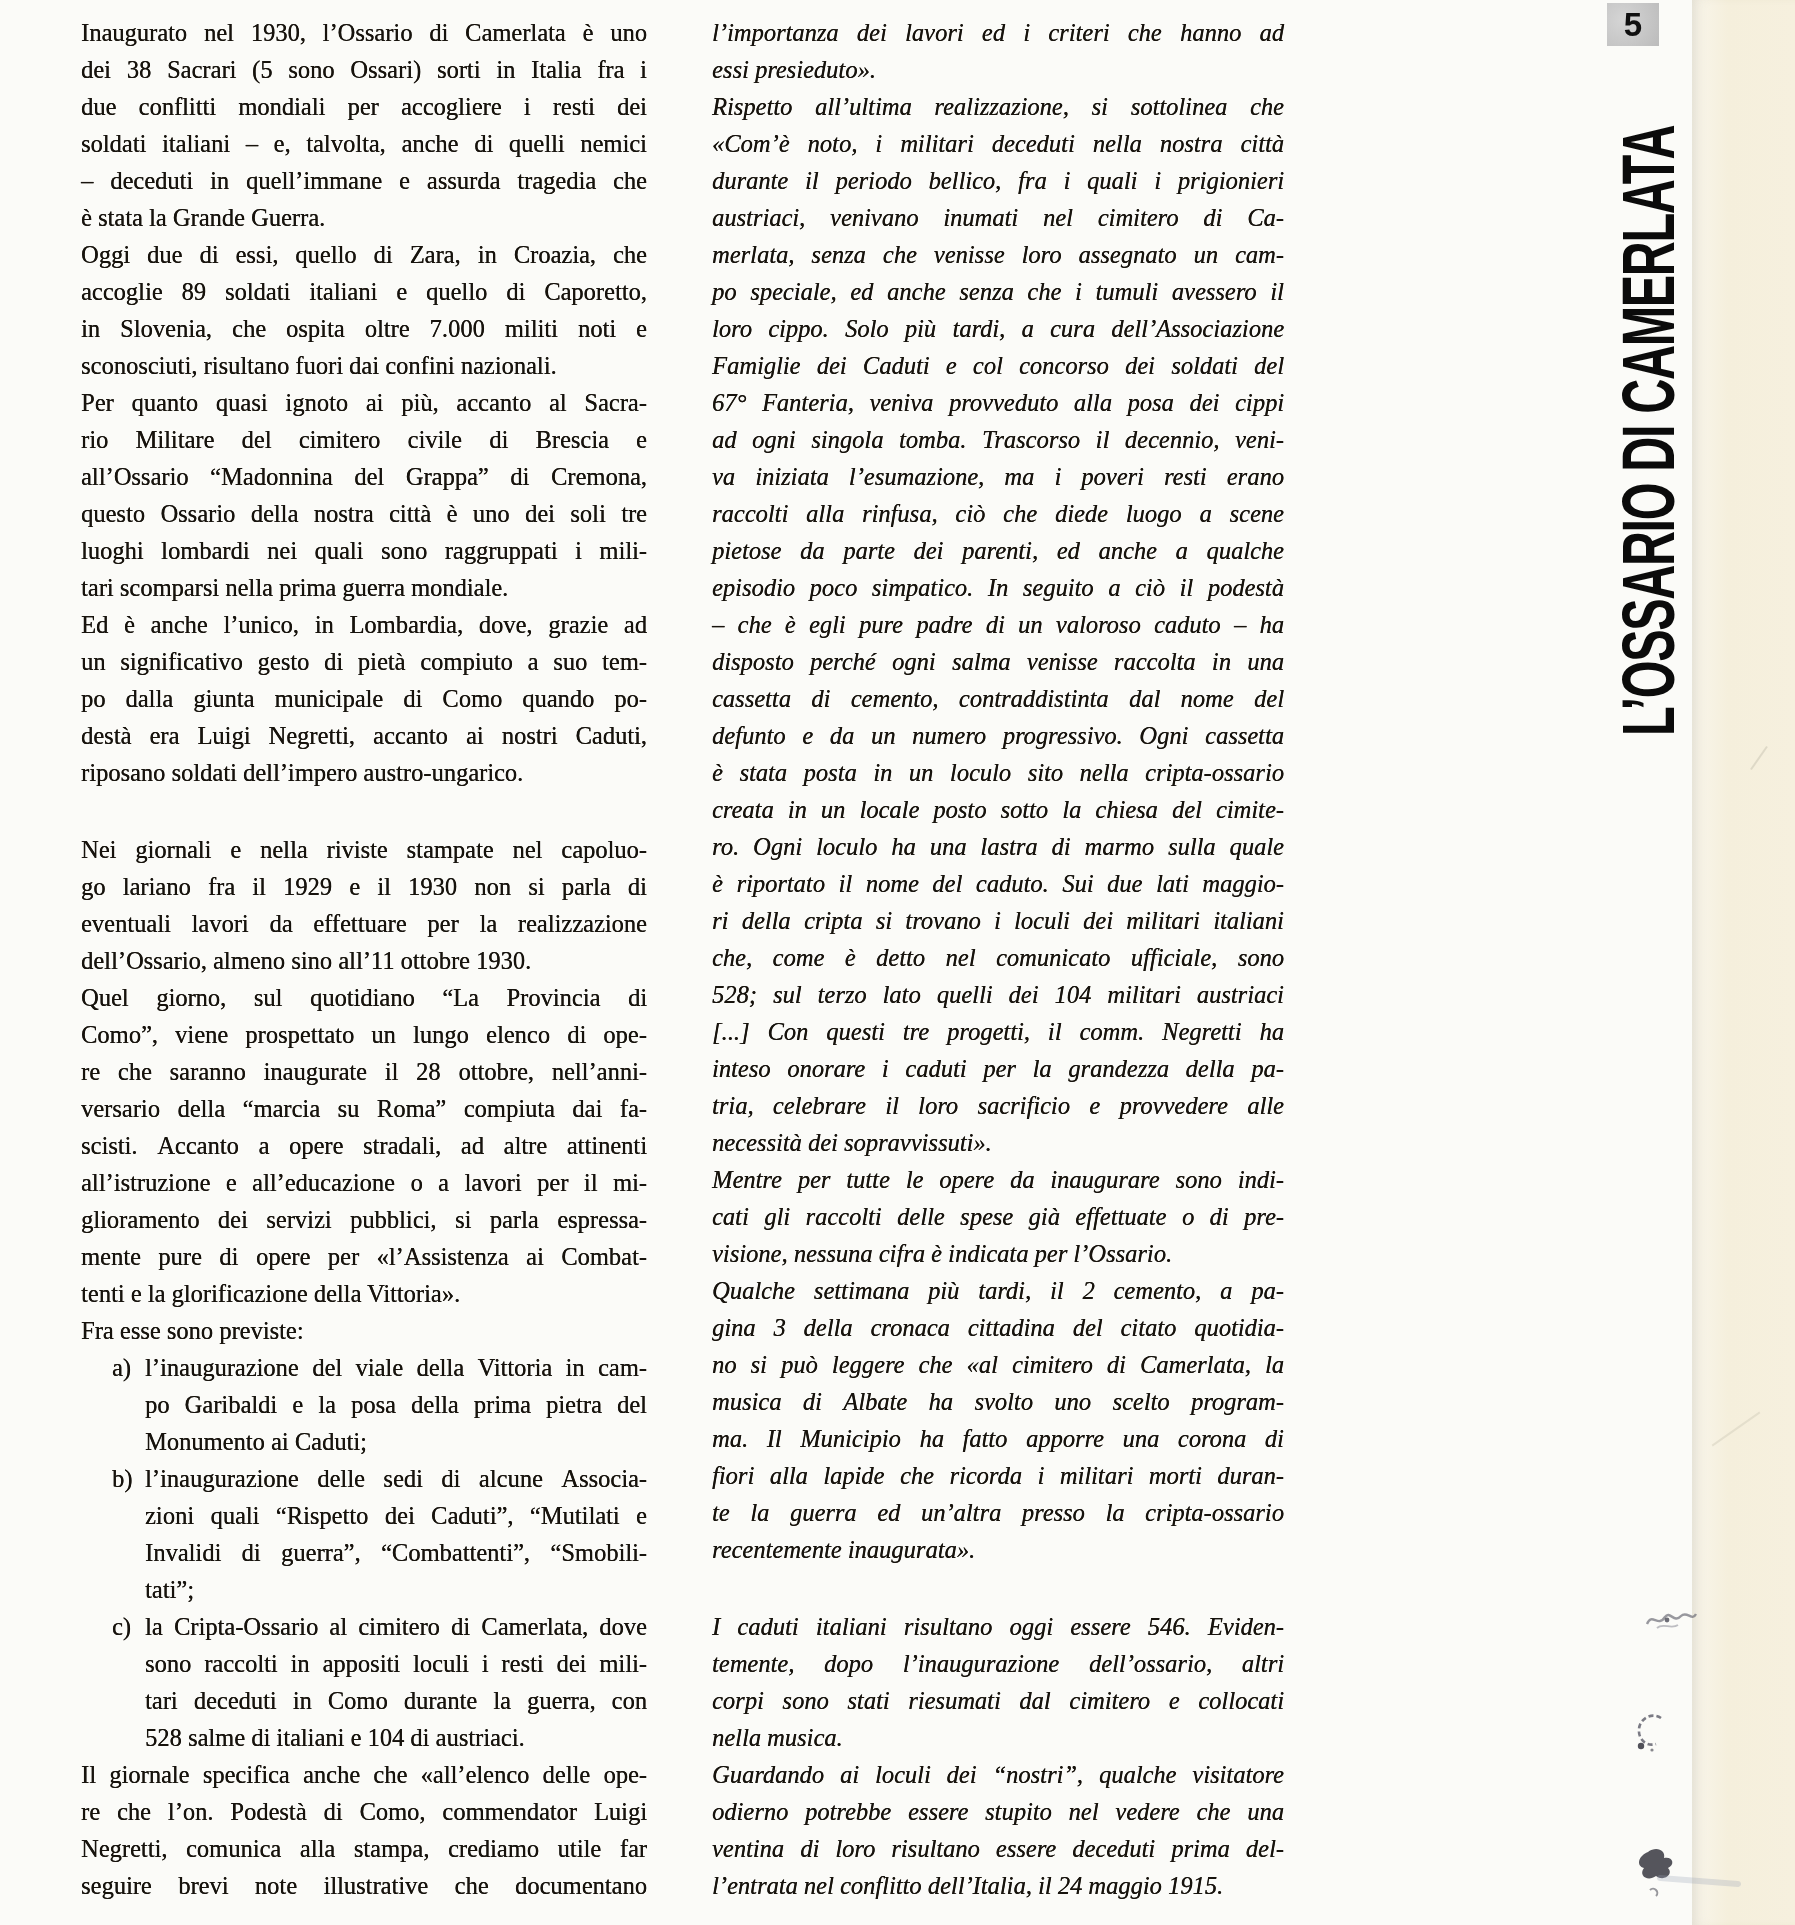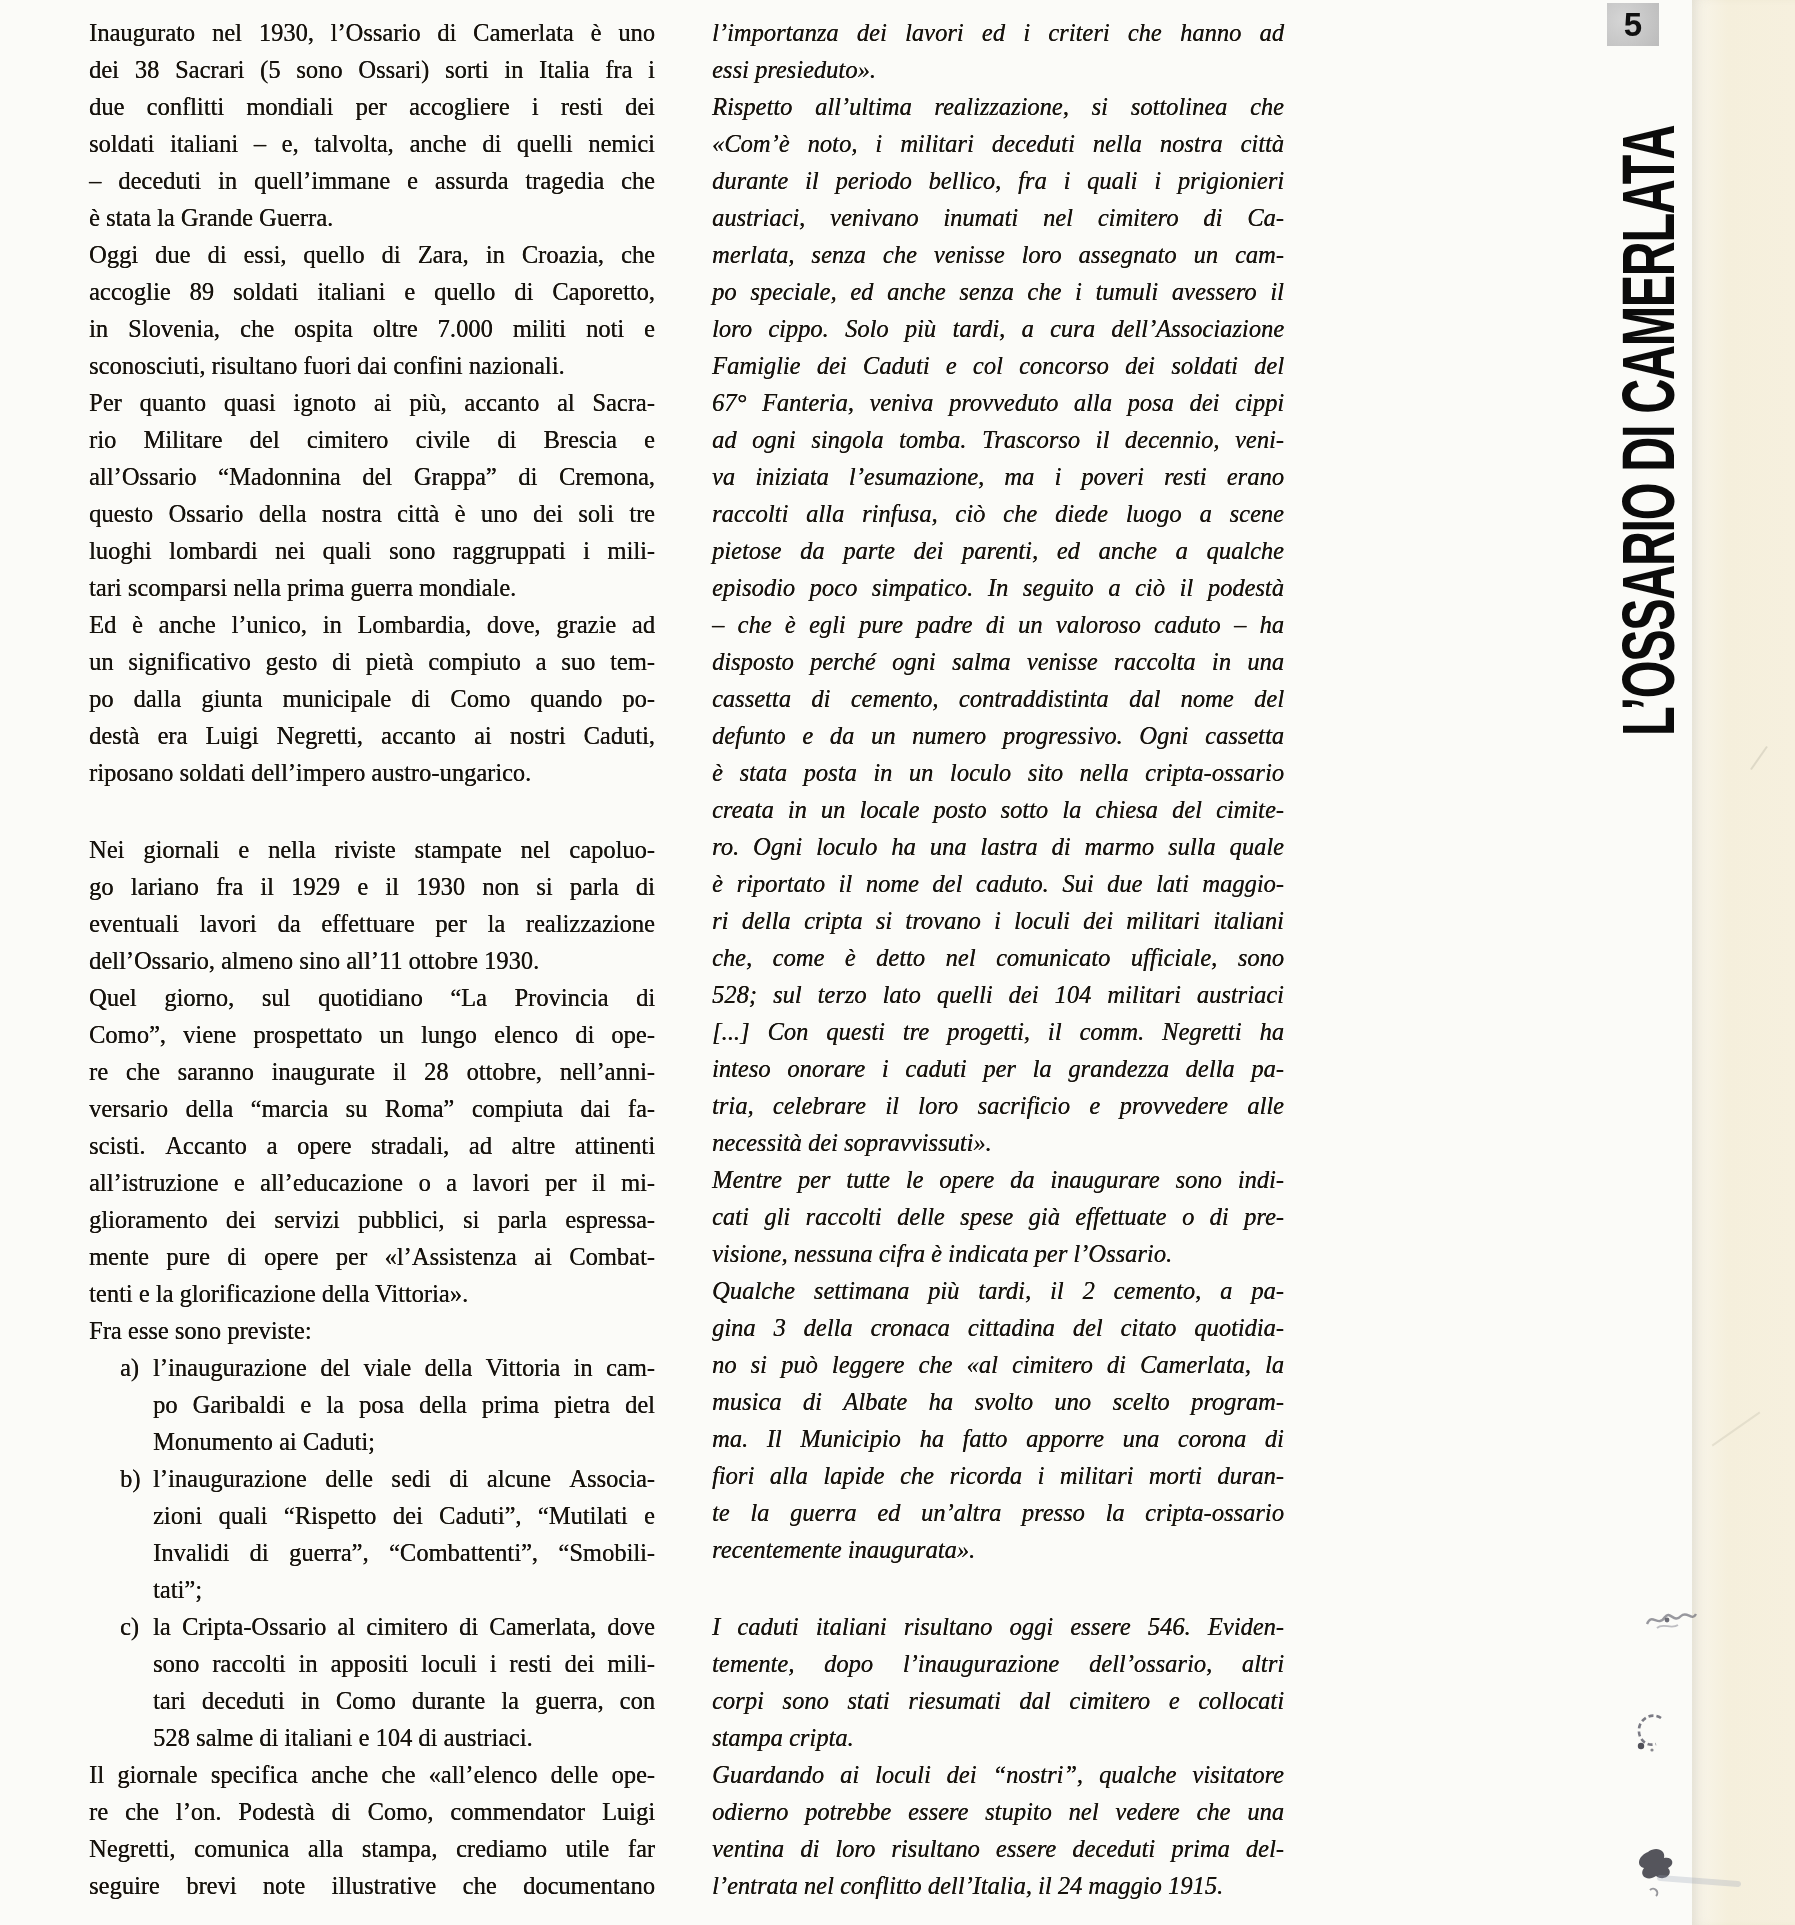--- a/index.html
+++ b/index.html
@@ -8,21 +8,21 @@
   .page{position:absolute;inset:0;overflow:hidden;background:#fbfbf8;}
 
   
   .edge-strip{position:absolute;left:1692px;top:0;width:103px;height:1925px;
       background:linear-gradient(to right,#f9f6ec,#f5efdc 35%,#f6f0de);
       box-shadow:inset 10px 0 14px -8px rgba(90,80,50,.18);}
 
   
   .col{position:absolute;top:14px;font-size:24.5px;color:#17130d;
        text-shadow:0.25px 0 0 currentColor;}
-  #col-left{left:89px;width:566px;}
+  #col-left{left:81px;width:566px;}
   #col-right{left:712px;width:572px;font-style:italic;}
   .line{height:37px;line-height:37px;white-space:nowrap;}
   .line.just{display:flex;justify-content:space-between;}
   .line.just span{flex:0 0 auto;}
   .para-gap{height:40px;}
   .list-item{position:relative;padding-left:64px;}
   .marker{position:absolute;left:31px;top:0;height:37px;line-height:37px;}
 
   
   .page-number{position:absolute;left:1607px;top:3px;width:52px;height:43px;
@@ -935,21 +935,21 @@
         <div class="line just">
           <span>corpi</span>
           <span>sono</span>
           <span>stati</span>
           <span>riesumati</span>
           <span>dal</span>
           <span>cimitero</span>
           <span>e</span>
           <span>collocati</span>
         </div>
-        <div class="line last">stampa cripta.</div>
+        <div class="line last">nella musica.</div>
       </div>
       <div class="block">
         <div class="line just">
           <span>Guardando</span>
           <span>ai</span>
           <span>loculi</span>
           <span>dei</span>
           <span>“nostri”,</span>
           <span>qualche</span>
           <span>visitatore</span>

